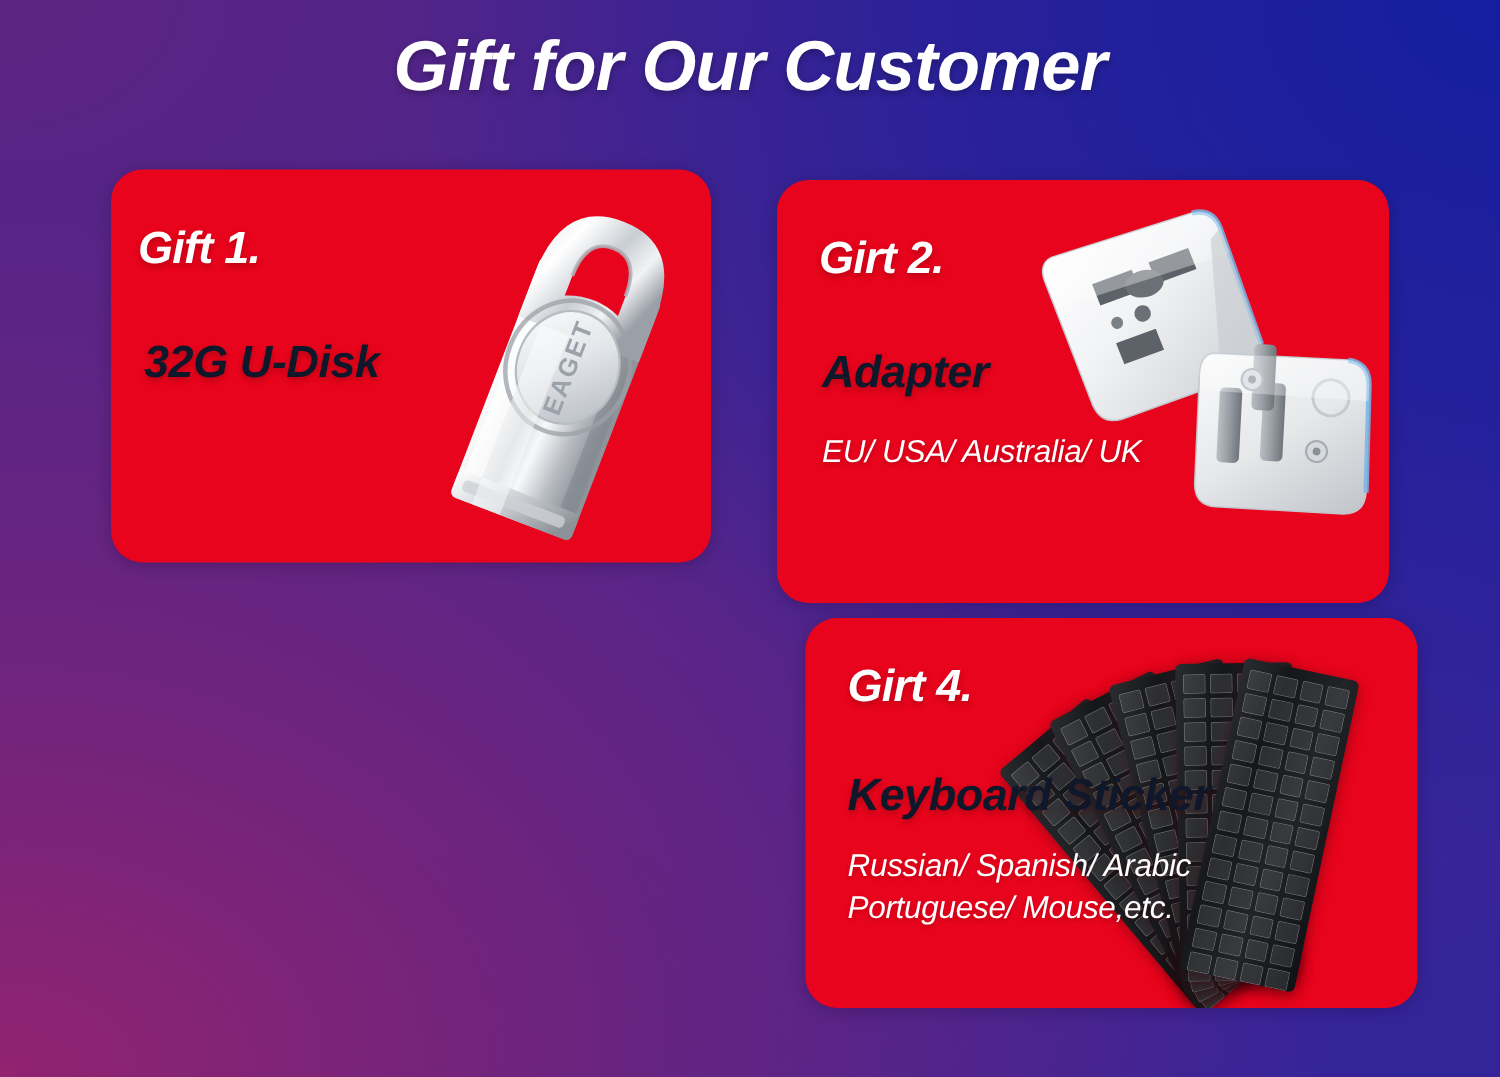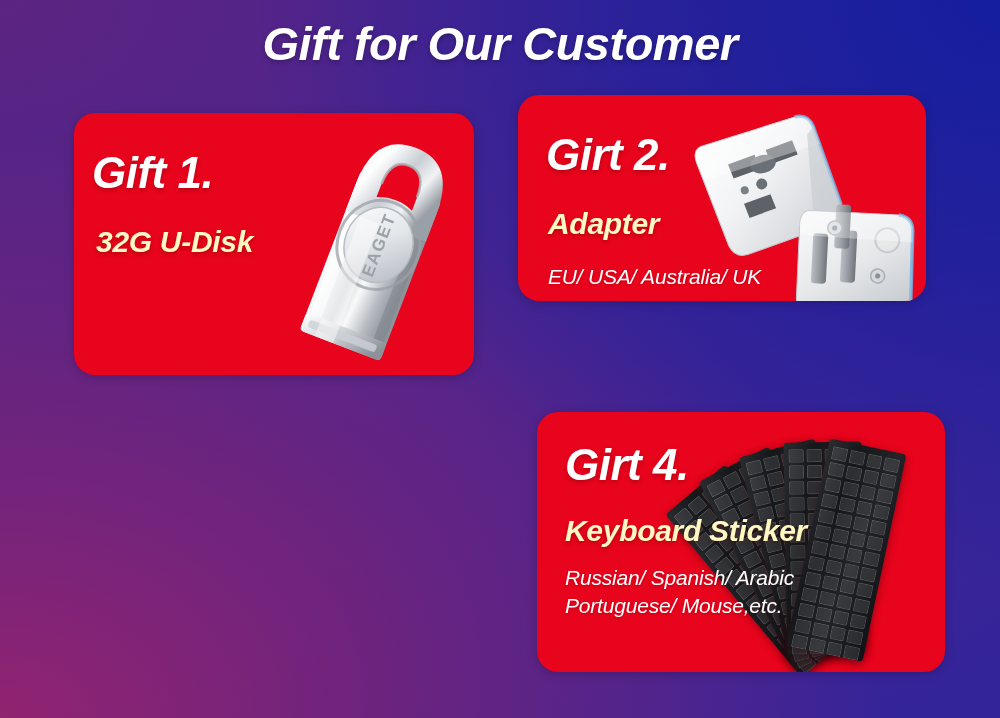--- a/index.html
+++ b/index.html
@@ -39,38 +39,38 @@
 
   
   .card {
     position: absolute;
     background: #e8041c;
     border-radius: 21px;
     overflow: hidden;
     box-shadow: 0 2px 10px rgba(20,0,40,0.25);
   }
   #card-1 { left: 74px;  top: 113px; width: 400px; height: 262px; }
-  #card-2 { left: 518px; top: 95px; width: 408px; height: 206px; }
+  #card-2 { left: 518px; top: 120px; width: 408px; height: 282px; }
   #card-3 { left: 74px;  top: 412px; width: 400px; height: 260px; }
   #card-4 { left: 518px; top: 412px; width: 408px; height: 260px; margin-left: 19px; }
 
   .card-text { position: absolute; z-index: 6; }
 
   .gift-head {
     color: #ffffff;
-    font-size: 44px;
+    font-size: 30px;
     font-weight: bold;
     font-style: italic;
     line-height: 1.05;
     letter-spacing: -0.5px;
     white-space: nowrap;
     text-shadow: 0 2px 4px rgba(90,0,0,0.35);
   }
   .gift-sub {
-    color: #fef9c3;
+    color: #0f172a;
     font-size: 30px;
     font-weight: bold;
     font-style: italic;
     line-height: 1.1;
     letter-spacing: -0.3px;
     white-space: nowrap;
     text-shadow: 0 2px 4px rgba(90,0,0,0.35);
   }
   .gift-detail {
     color: #ffffff;

